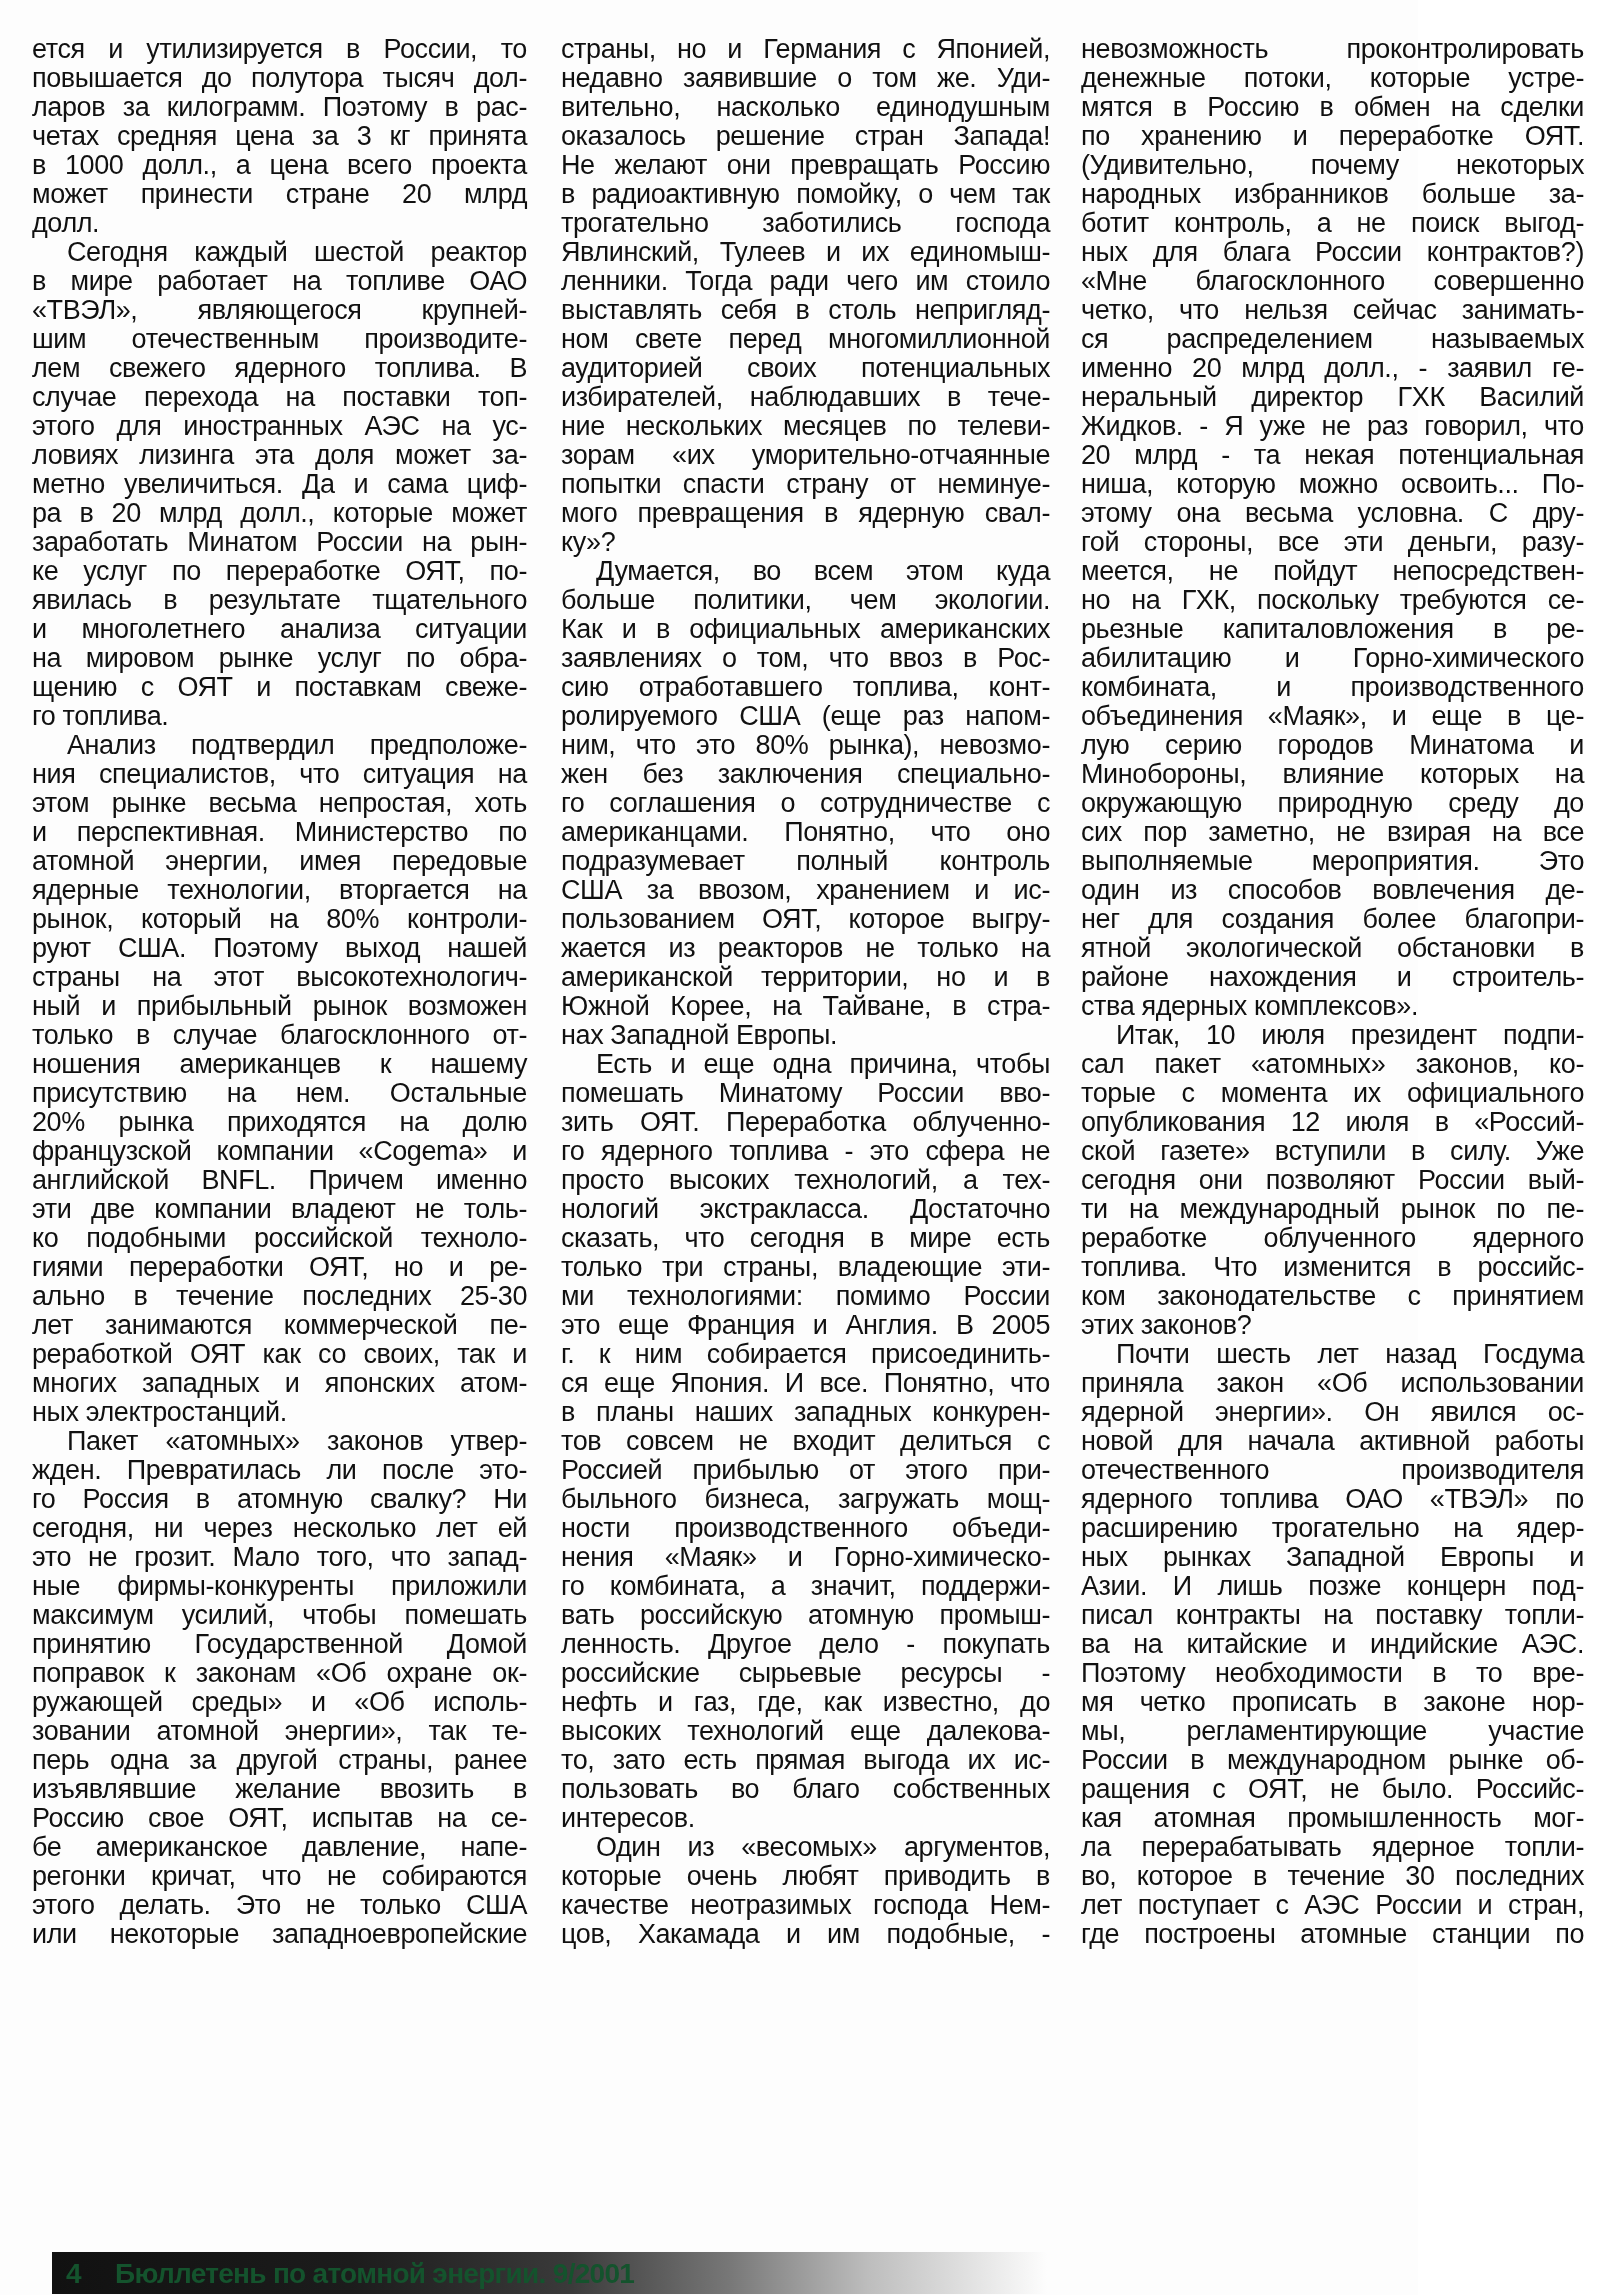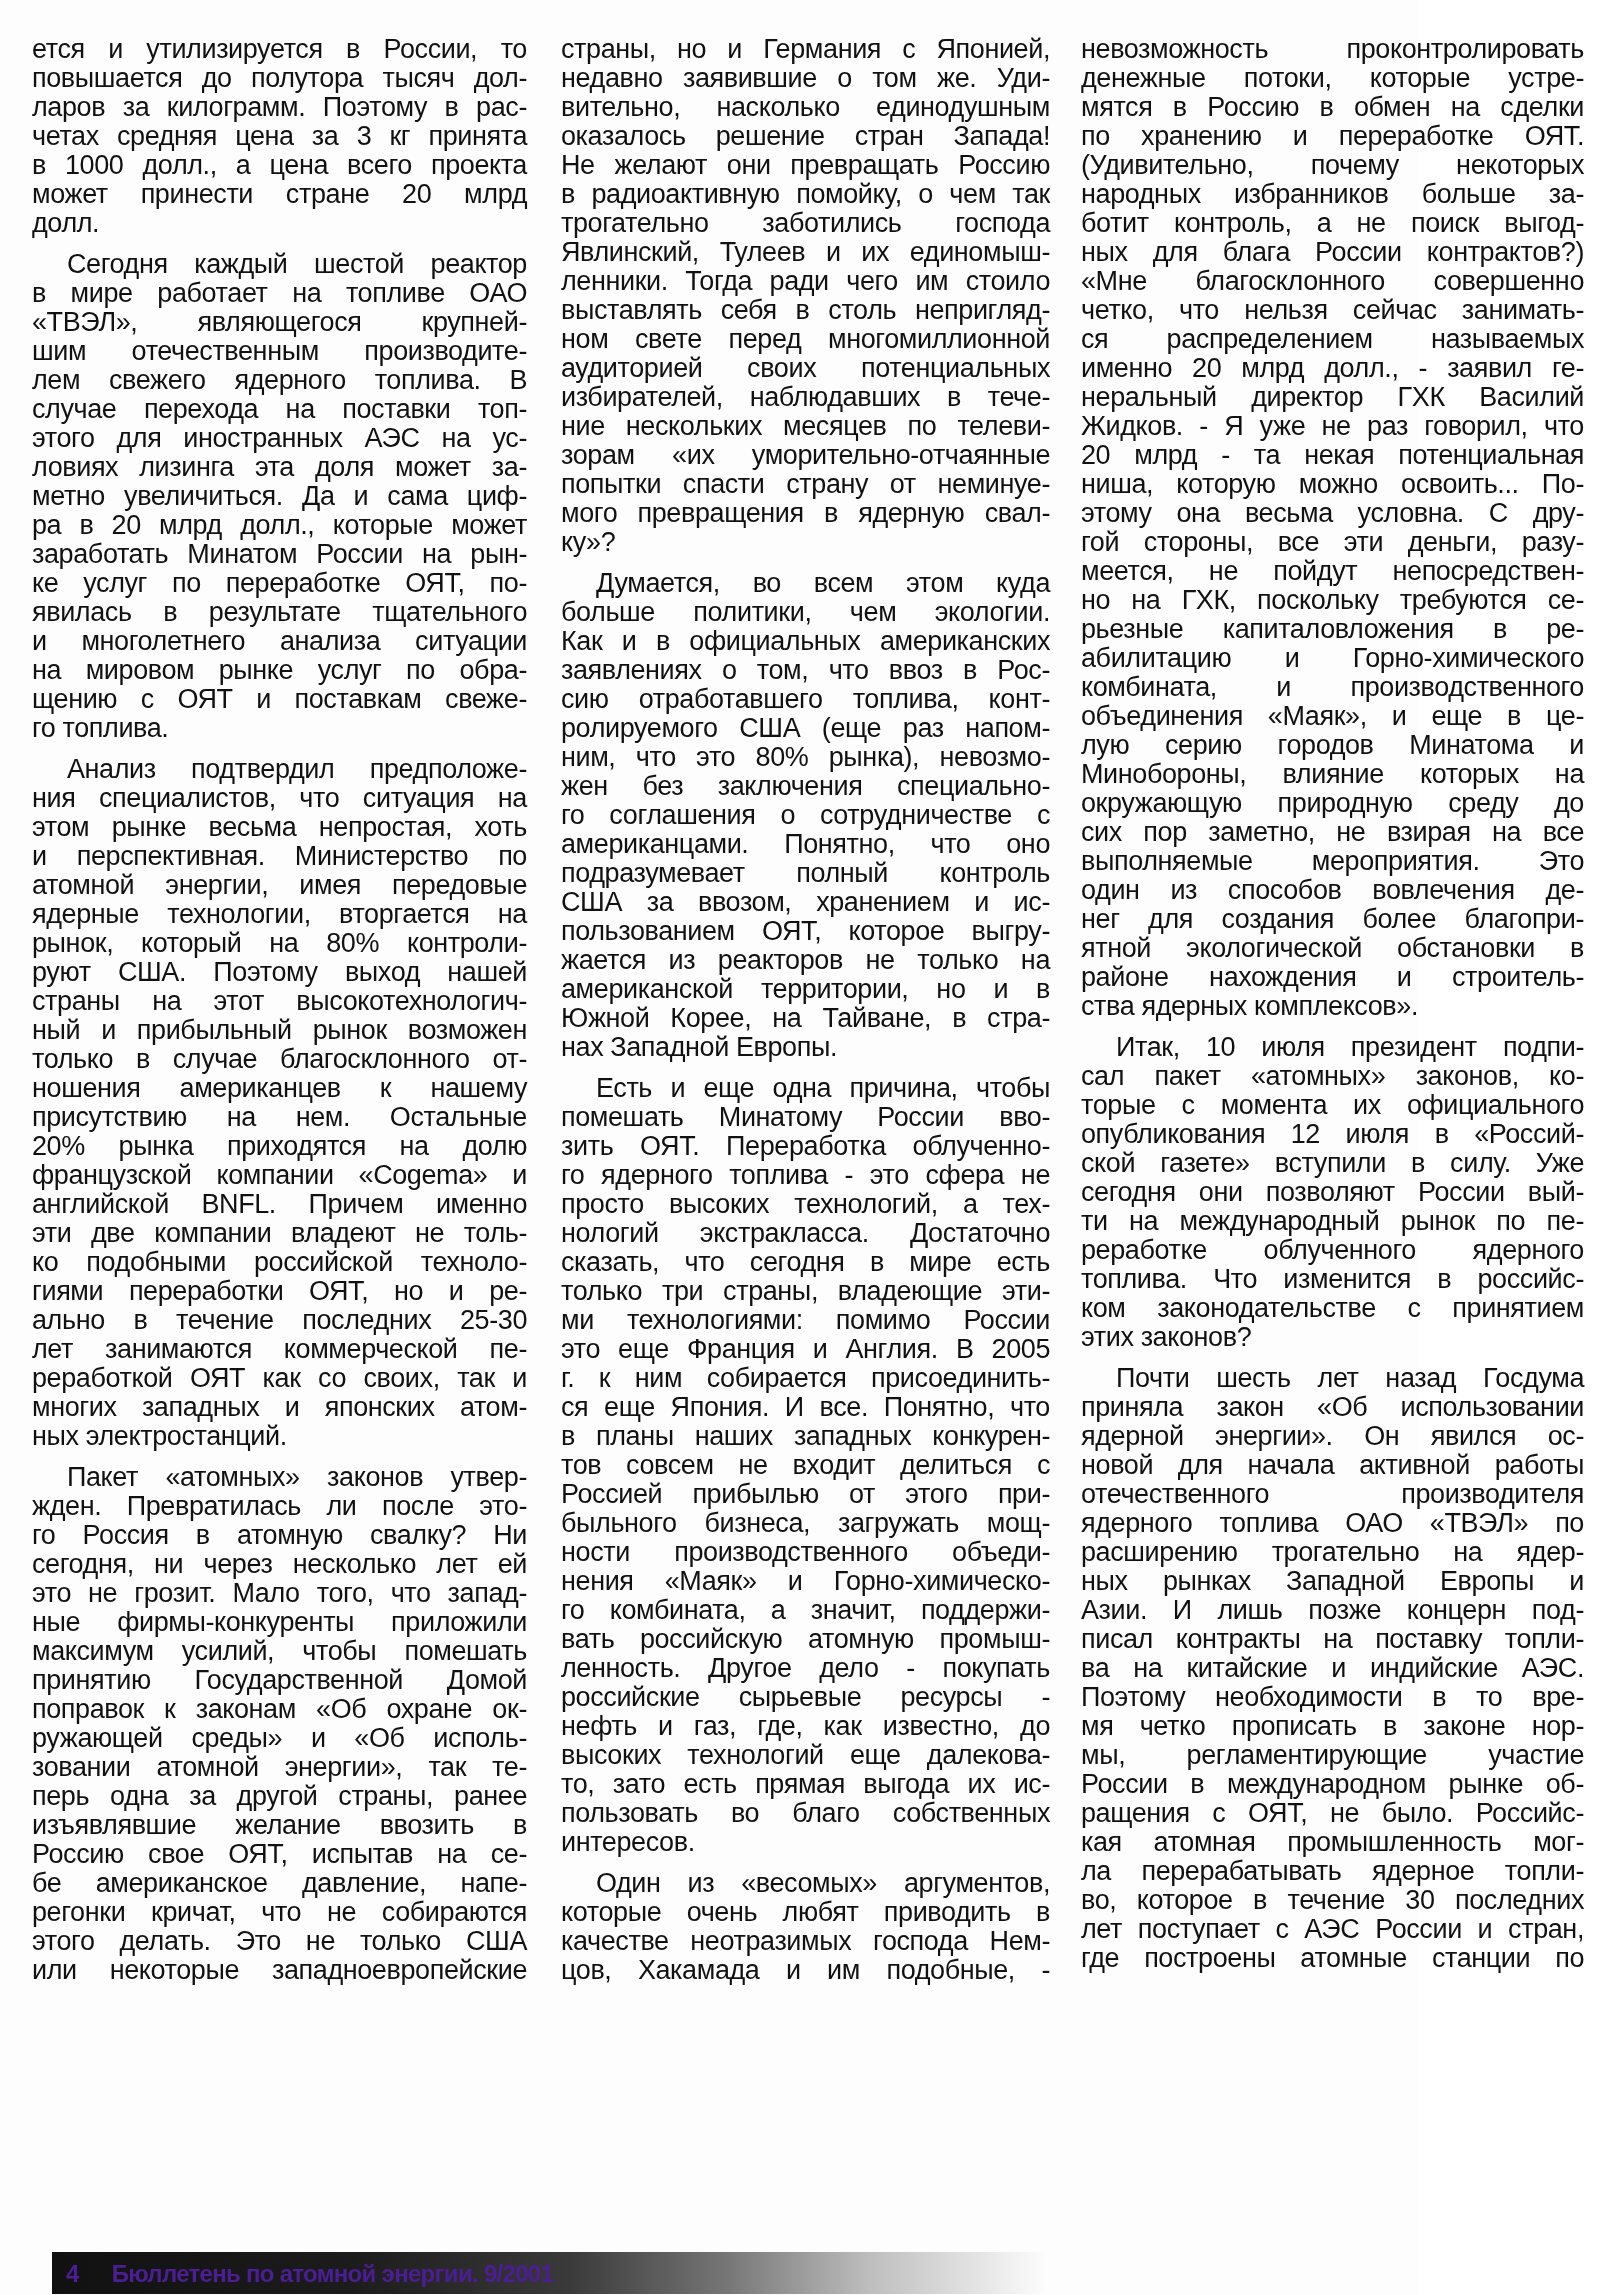--- a/index.html
+++ b/index.html
@@ -13,29 +13,29 @@
   .col-1 { left: 32px; width: 495px; }
   .col-2 { left: 561px; width: 489px; }
   .col-3 { left: 1081px; width: 503px; }
   .line {
     display: block; white-space: nowrap; height: 29px;
     text-align: justify; text-align-last: justify;
     transform-origin: left center;
     letter-spacing: -0.4px;
   }
   .line.last { text-align-last: left; }
-  .line.indent { padding-left: 35px; margin-top: 12px; }
+  .line.indent { padding-left: 35px; }
   .footer-band {
     position: absolute; left: 52px; top: 2252px; width: 995px; height: 42px;
     background: linear-gradient(90deg, #111 0%, #1c1c1c 30%, #3a3a3a 52%, #777 68%, #bdbdbd 82%, rgba(255,255,255,0) 100%);
   }
   .footer-text {
     position: absolute; left: 66px; top: 2254px; height: 39px; line-height: 39px;
-    font-family: "Liberation Sans", sans-serif; font-weight: bold; font-size: 24px;
-    color: #4c1d95; letter-spacing: -0.7px; white-space: nowrap;
+    font-family: "Liberation Sans", sans-serif; font-weight: bold; font-size: 28px;
+    color: #14532d; letter-spacing: -0.7px; white-space: nowrap;
   }
   .footer-text .page-num { margin-right: 27px; }
 </style>
 </head>
 <body>
 
 <div class="page">
   <div class="column col-1">
       <span class="line">ется и утилизируется в России, то</span>
       <span class="line">повышается до полутора тысяч дол-</span>

